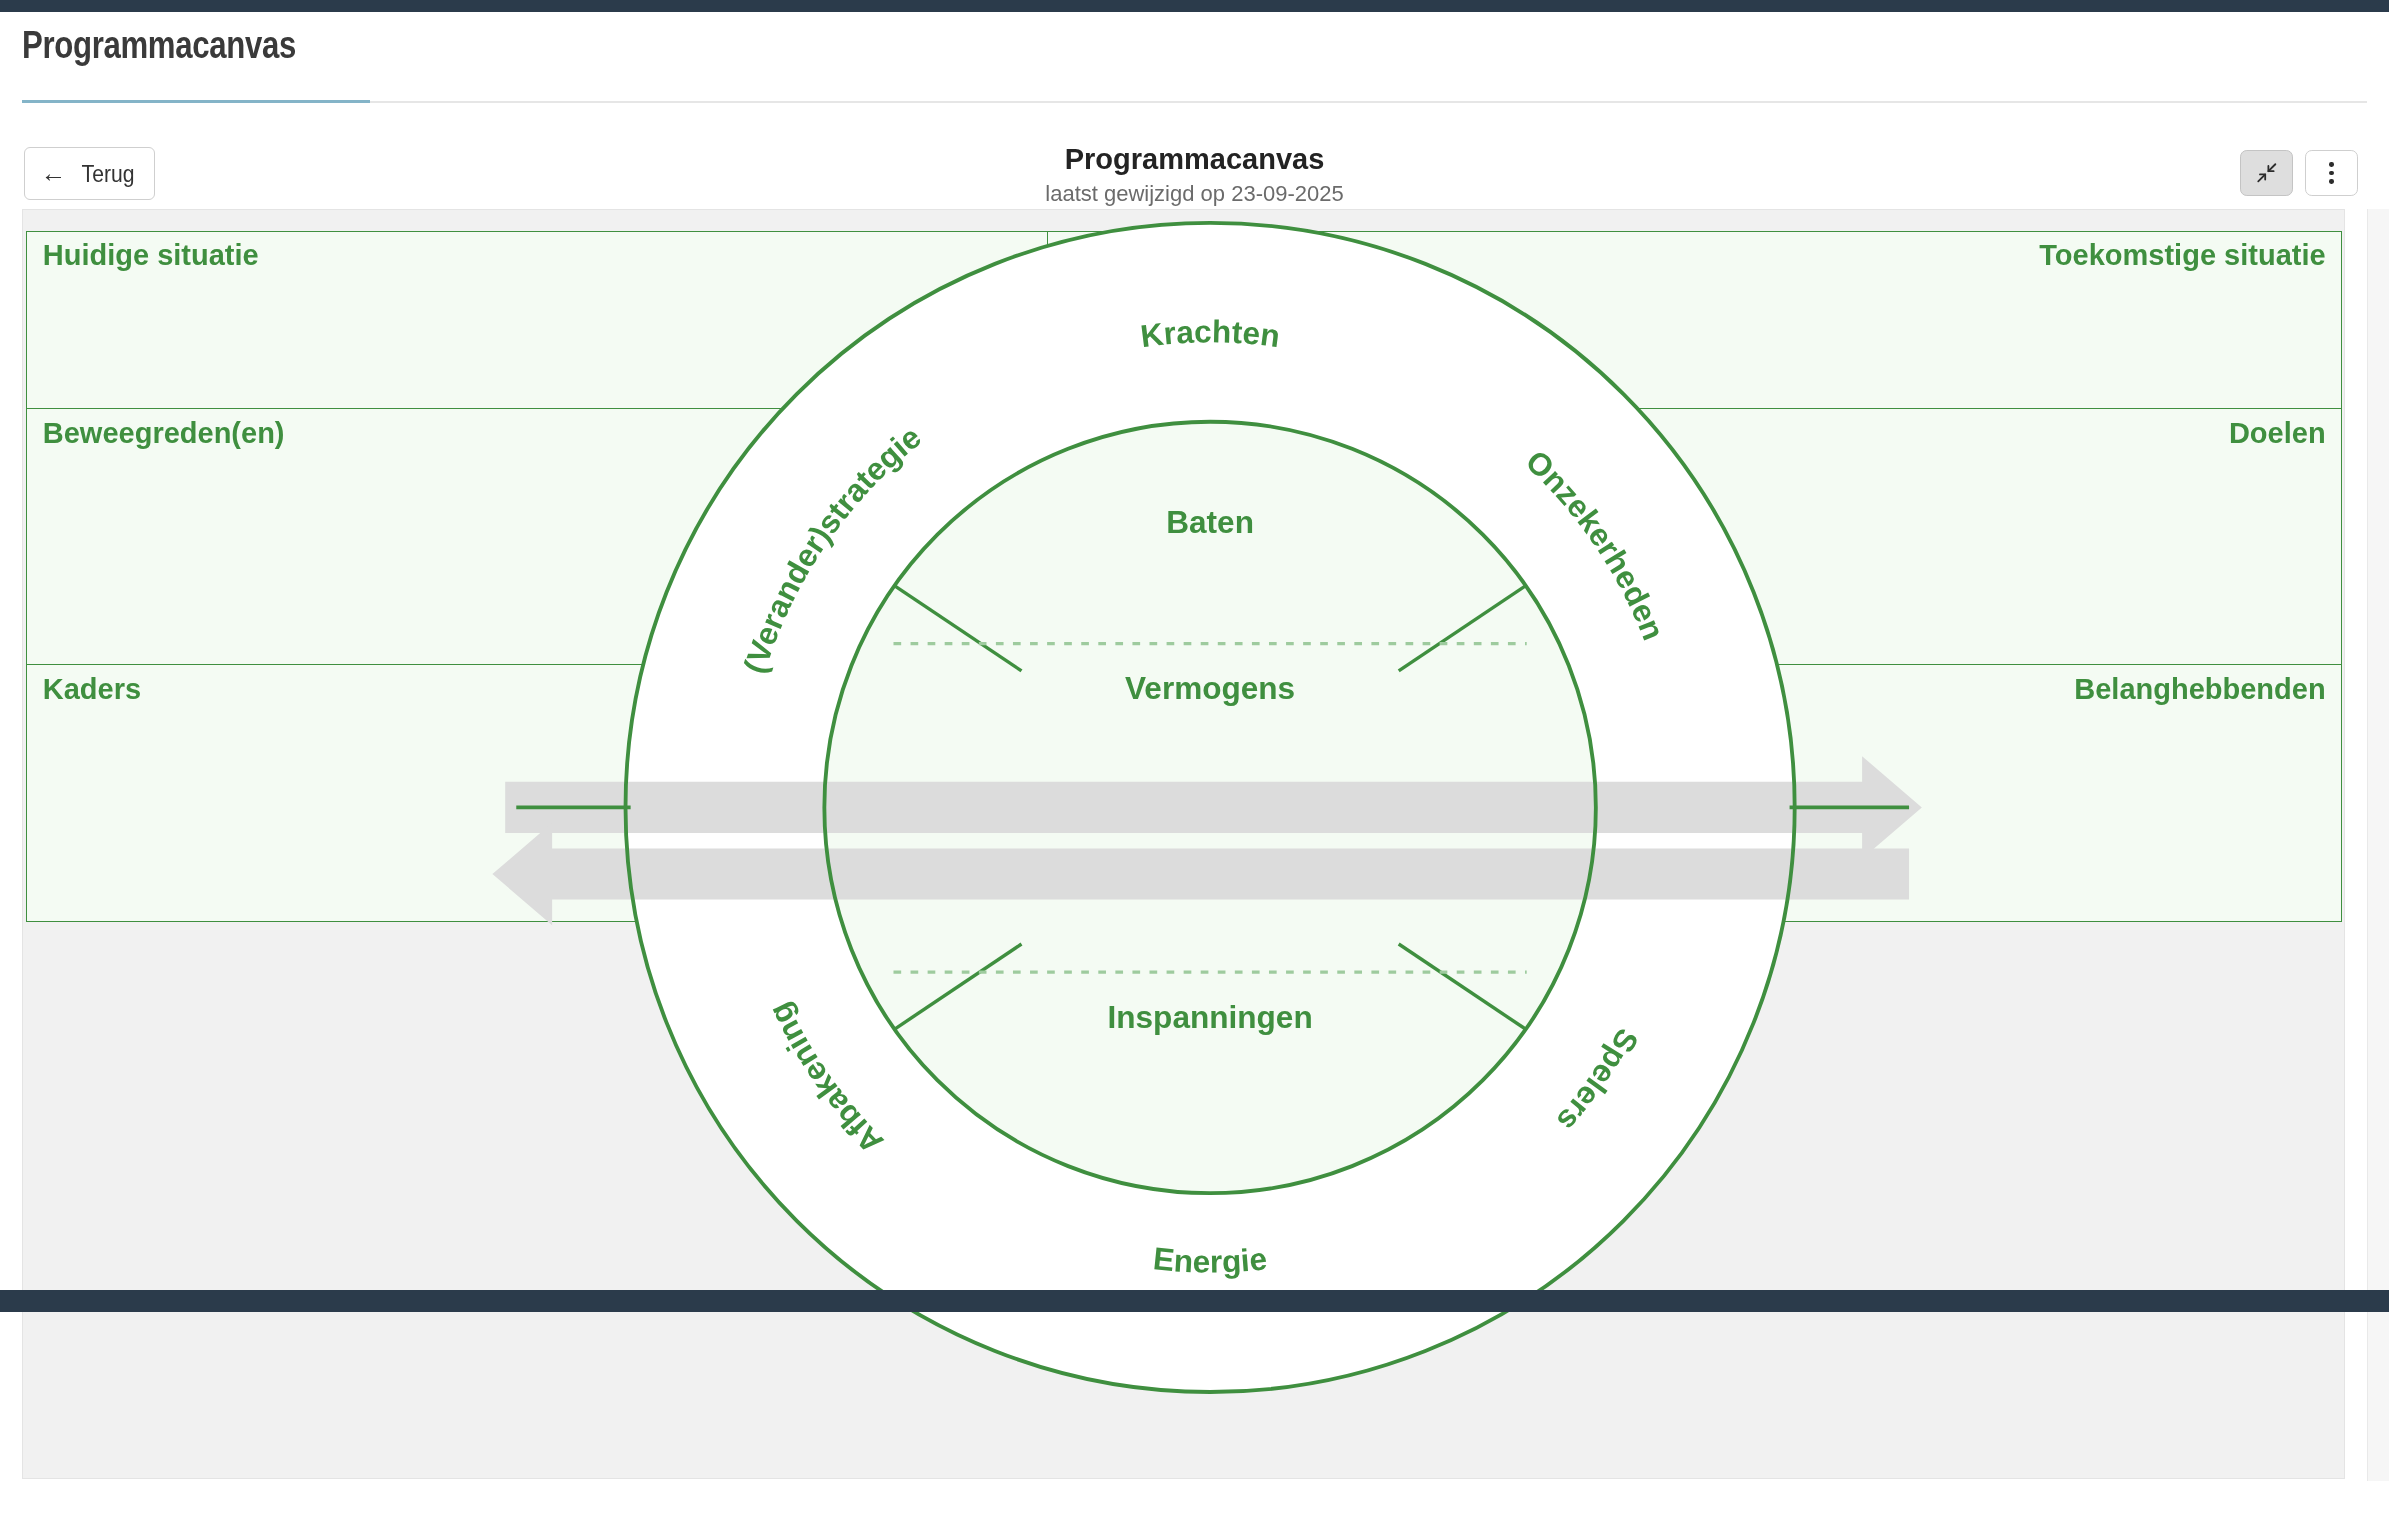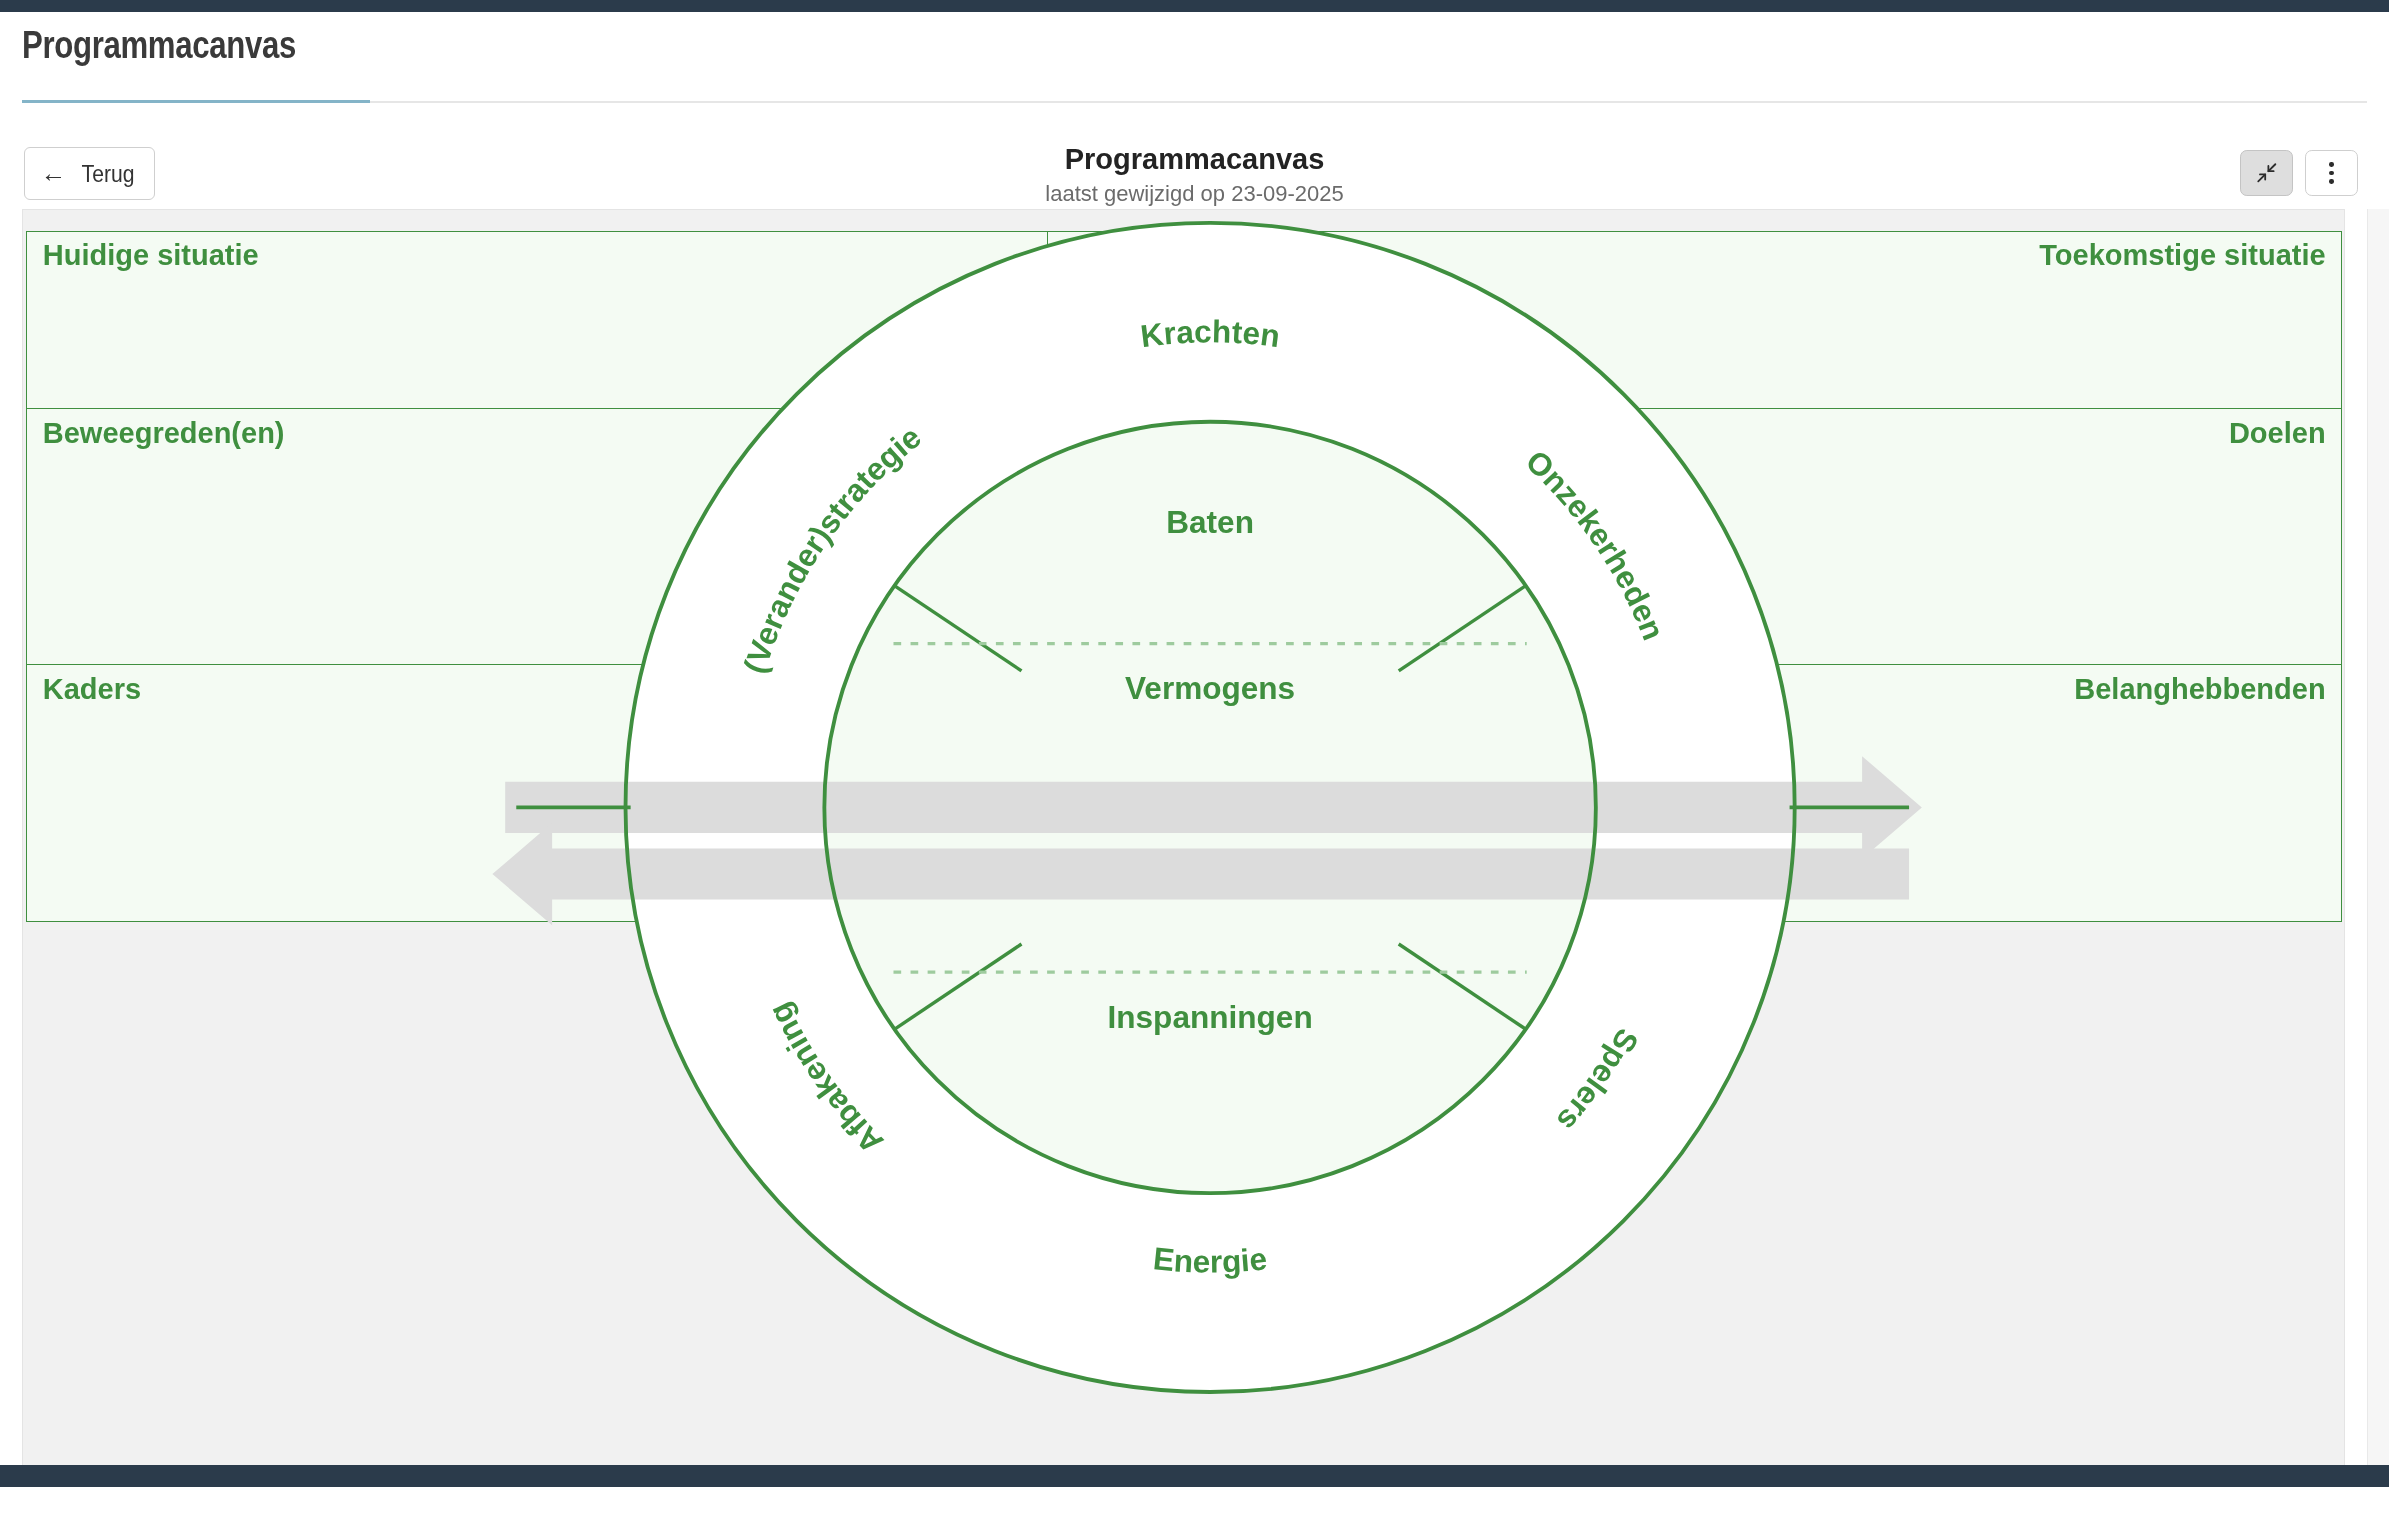--- a/index.html
+++ b/index.html
@@ -3,21 +3,21 @@
 <meta charset="utf-8">
 <title>Programmacanvas</title>
 <style>
   * { box-sizing: border-box; margin: 0; padding: 0; }
   html, body {
     width: 2389px; height: 1536px;
     background: #ffffff;
     font-family: "Liberation Sans", sans-serif;
     overflow: hidden;
   }
-  #app { position: relative; width: 2389px; height: 1487px; background:#ffffff; }
+  #app { position: relative; width: 2389px; height: 1312px; background:#ffffff; }
 
   
   .topbar {
     position: absolute; left:0; top:0; width:2389px; height:12px;
     background:#2b3b4b;
   }
   .bottombar {
     position: absolute; left:0; bottom:0; width:2389px; height:22px;
     background:#2b3b4b;
   }

